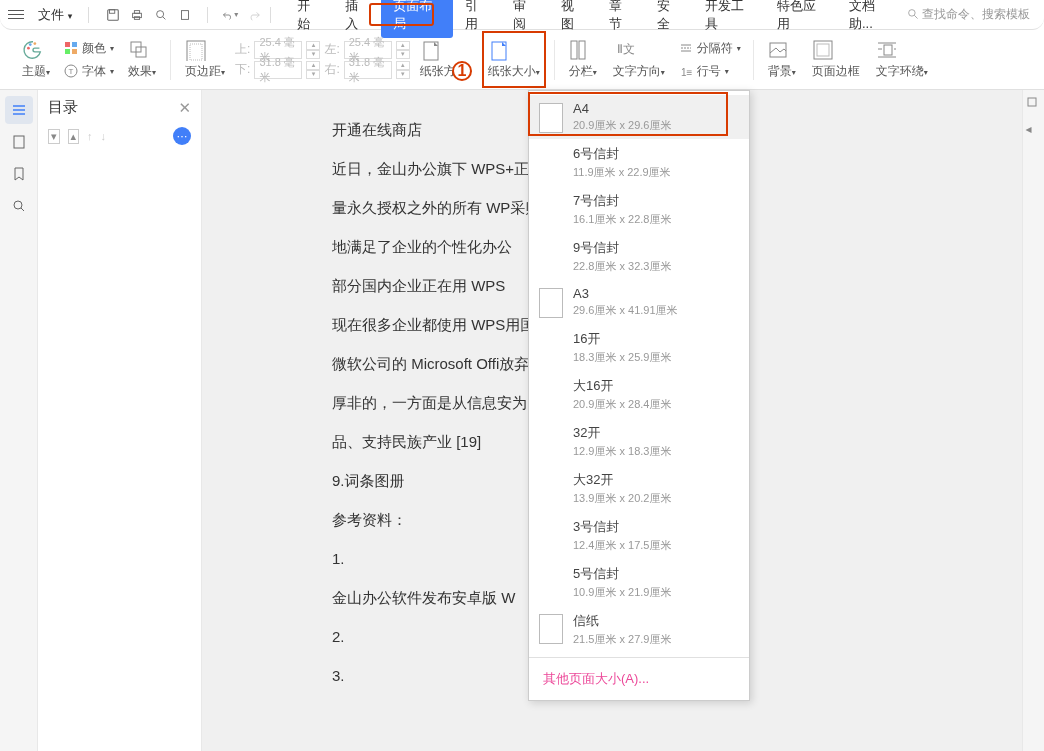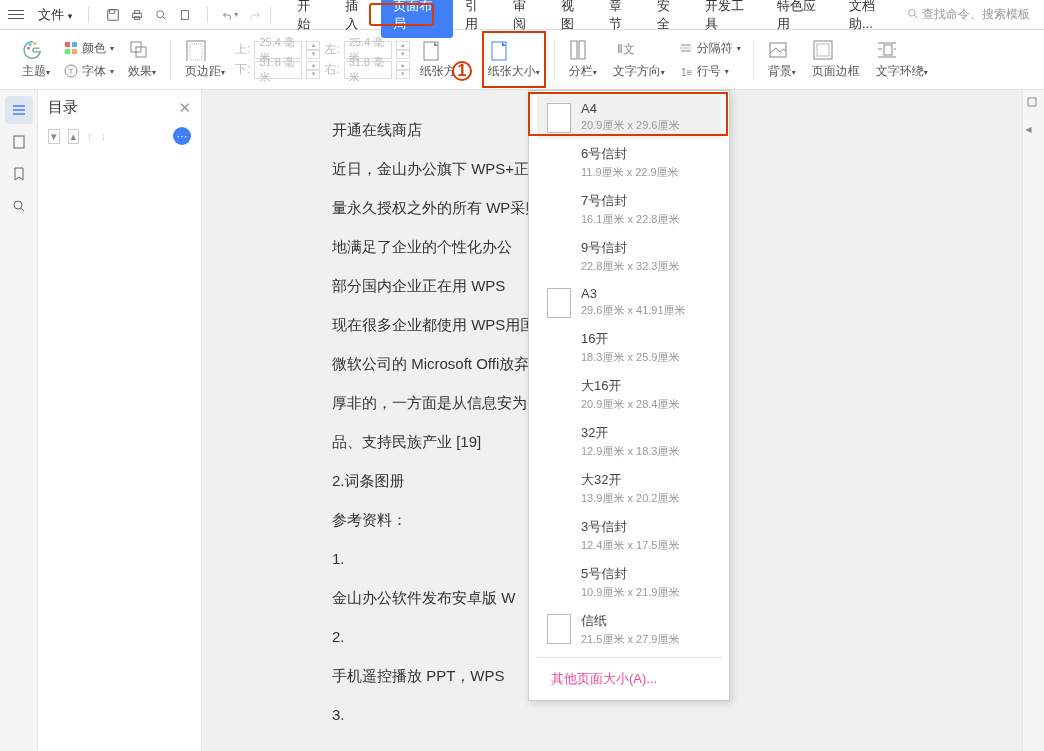--- a/index.html
+++ b/index.html
@@ -1,18 +1,18 @@
 <!DOCTYPE html>
 <html><head>
 <meta charset="utf-8">
 <style>
 * { box-sizing: border-box; margin: 0; padding: 0; font-family: "Microsoft YaHei", sans-serif; }
 body { width: 1044px; height: 751px; background: #fff; overflow: hidden; font-size: 12px; color: #333; }
 
-.menubar { height: 30px; display: flex; align-items: center; border-bottom: 1px solid #e0e0e0; padding: 0 4px; }
+.menubar { height: 30px; display: flex; align-items: center; border-bottom: 1px solid #e0e0e0; padding: 0 4px; border-radius: 12px; }
 .menu-left { display: flex; align-items: center; gap: 2px; }
 .menu-hamburger { width: 16px; height: 16px; display: flex; flex-direction: column; justify-content: space-around; padding: 2px 0; margin: 0 4px; }
 .menu-hamburger span { height: 1px; background: #555; }
 .menu-file { padding: 4px 8px; font-size: 13px; cursor: pointer; }
 .qat { display: flex; align-items: center; gap: 8px; margin-left: 8px; }
 .qat-icon { width: 16px; height: 16px; color: #666; display: flex; align-items: center; justify-content: center; cursor: pointer; }
 .vsep { width: 1px; height: 16px; background: #ddd; margin: 0 6px; }
 .tabs { display: flex; align-items: center; margin-left: 8px; flex: 1; }
 .tab { padding: 5px 12px; font-size: 13px; color: #333; cursor: pointer; border-radius: 3px; }
 .tab.active { background: #417ff9; color: #fff; }
@@ -44,21 +44,21 @@
 .sidepanel-hdr { display: flex; align-items: center; justify-content: space-between; font-size: 15px; color: #333; margin-bottom: 10px; }
 .sidepanel-toolbar { display: flex; align-items: center; gap: 8px; color: #888; font-size: 11px; }
 .sidepanel-toolbar .settings-circle { margin-left: auto; width: 18px; height: 18px; border-radius: 50%; background: #417ff9; display: flex; align-items: center; justify-content: center; color: #fff; font-size: 11px; }
 .doc-area { flex: 1; background: #f0f0f0; padding: 0 0 0 130px; overflow: hidden; position: relative; }
 .doc-text { font-size: 15px; line-height: 2.6; color: #333; padding-top: 20px; }
 .doc-text p { margin-bottom: 0; white-space: nowrap; }
 
 .rightbar { width: 22px; background: #f5f5f5; border-left: 1px solid #e8e8e8; display: flex; flex-direction: column; align-items: center; padding-top: 6px; gap: 10px; }
 .rightbar-item { width: 16px; height: 16px; color: #888; cursor: pointer; }
 
-.dropdown { position: absolute; left: 528px; top: 90px; width: 202px; background: #fff; border: 1px solid #ccc; box-shadow: 2px 2px 8px rgba(0,0,0,0.15); z-index: 100; padding: 4px 8px; }
+.dropdown { position: absolute; left: 528px; top: 90px; width: 222px; background: #fff; border: 1px solid #ccc; box-shadow: 2px 2px 8px rgba(0,0,0,0.15); z-index: 100; padding: 4px 0; }
 .dd-item { display: flex; align-items: flex-start; padding: 6px 10px; gap: 10px; cursor: pointer; }
 .dd-item.hover { background: #f0f0f0; }
 .dd-icon { width: 24px; height: 30px; border: 1px solid #bbb; background: #fff; flex-shrink: 0; margin-top: 2px; }
 .dd-info { display: flex; flex-direction: column; }
 .dd-name { font-size: 13px; color: #444; font-weight: 500; }
 .dd-dim { font-size: 11px; color: #999; margin-top: 2px; }
 .dd-noicon { padding-left: 44px; }
 .dd-sep { height: 1px; background: #e0e0e0; margin: 4px 0; }
 .dd-more { padding: 8px 14px; font-size: 13px; color: #ec4899; cursor: pointer; }
 
@@ -357,26 +357,25 @@
     <div class="doc-text" id="doc-content">
         <p>开通在线商店</p>
         <p>近日，金山办公旗下 WPS+正式上线。自此，除批</p>
         <p>量永久授权之外的所有 WP采购过程高效便捷，更好</p>
         <p>地满足了企业的个性化办公</p>
         <p>部分国内企业正在用 WPS</p>
         <p>现在很多企业都使用 WPS用国外的办公软件，比如</p>
         <p>微软公司的 Microsoft Offi放弃苹果产品也是无可</p>
         <p>厚非的，一方面是从信息安为了倡导大家使用国产产</p>
         <p>品、支持民族产业 [19]</p>
-        <p>2.词条图册</p>
+        <p>9.词条图册</p>
         <p>参考资料：</p>
         <p>1.</p>
         <p>金山办公软件发布安卓版 W</p>
         <p>2.</p>
-        <p>手机遥控播放 PPT，WPS</p>
         <p>3.</p>
       </div>
   </div>
 
   <div class="rightbar">
     <div class="rightbar-item">
         <svg width="12" height="12">
           <rect x="2" y="2" width="8" height="8" fill="none" stroke="#888"></rect>
         </svg>
       </div>

